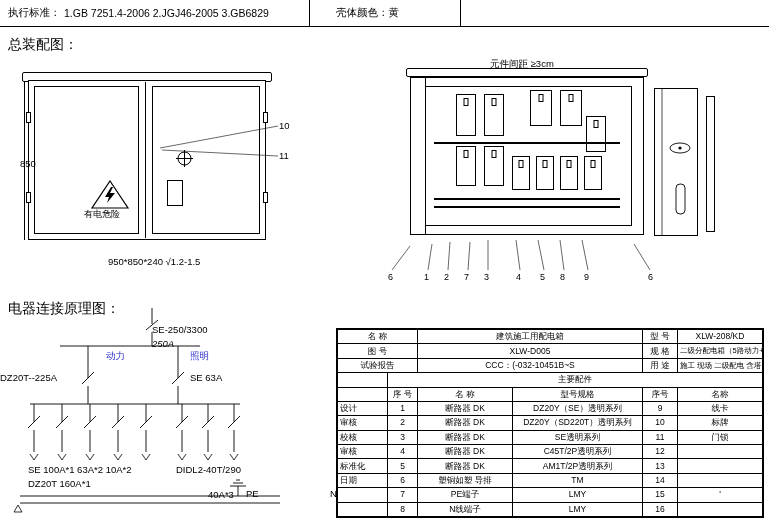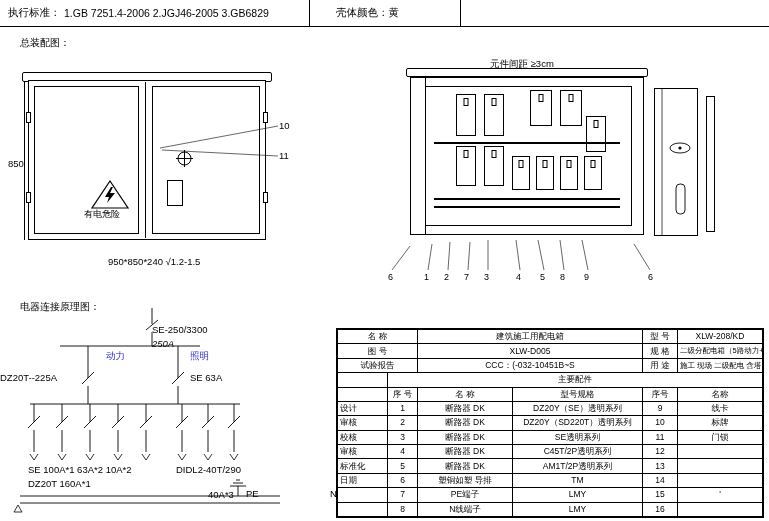--- a/index.html
+++ b/index.html
@@ -4,21 +4,21 @@
 <style>
   html,body{margin:0;padding:0;}
   body{width:769px;height:521px;background:#fff;font-family:"Liberation Sans",sans-serif;color:#000;overflow:hidden;}
   .page{position:relative;width:769px;height:521px;}
 
   
   .topbar{position:absolute;left:0;top:0;width:769px;height:26px;border-bottom:1px solid #000;}
   .topbar .cell{position:absolute;top:0;height:26px;display:flex;align-items:center;font-size:10.5px;white-space:nowrap;}
   .topbar .div{position:absolute;top:0;width:1px;height:26px;background:#000;}
 
-  .lbl{position:absolute;font-size:10px;white-space:nowrap;margin-left:12px;}
+  .lbl{position:absolute;font-size:14px;white-space:nowrap;}
   .v{position:absolute;width:1px;background:#000;}
   .boxt{position:absolute;border:1px solid #000;box-sizing:border-box;background:#fff;}
 
   
   #cab{position:absolute;left:28px;top:72px;width:238px;height:168px;}
   #cab .shell{position:absolute;left:0;top:8px;width:238px;height:160px;border:1.6px solid #000;box-sizing:border-box;background:#fff;}
   #cab .top1{position:absolute;left:-6px;top:0px;width:250px;height:10px;border:1.4px solid #000;box-sizing:border-box;background:#fff;border-radius:2px;}
   #cab .mid{position:absolute;left:117px;top:10px;width:1.4px;height:156px;background:#000;}
   #cab .inner{position:absolute;border:1px solid #000;box-sizing:border-box;}
   .hinge{position:absolute;width:5px;height:11px;border:1px solid #000;background:#fff;box-sizing:border-box;}
@@ -89,21 +89,21 @@
 
     <div class="lockbox"></div>
 
     <svg class="target" viewBox="0 0 17 17">
       <circle cx="8.5" cy="8.5" r="6.5" fill="none" stroke="#000" stroke-width="1"></circle>
       <line x1="0" y1="8.5" x2="17" y2="8.5" stroke="#000" stroke-width="1"></line>
       <line x1="8.5" y1="0" x2="8.5" y2="17" stroke="#000" stroke-width="1"></line>
     </svg>
   </div>
 
-  <div class="dimtxt" style="left:8px;top:158px;">850</div>
+  <div class="dimtxt" style="left:20px;top:158px;">850</div>
   <div class="v" style="left:24px;top:82px;height:158px;"></div>
   <div class="dimtxt" style="left:108px;top:256px;">950*850*240  √1.2-1.5</div>
 
   <div class="dimtxt" style="left:279px;top:120px;">10</div>
   <div class="dimtxt" style="left:279px;top:150px;">11</div>
   <svg style="position:absolute;left:150px;top:120px;" width="130" height="50">
     <line x1="128" y1="6" x2="10" y2="28" stroke="#000" stroke-width="0.6"></line>
     <line x1="128" y1="36" x2="12" y2="30" stroke="#000" stroke-width="0.6"></line>
   </svg>
 

